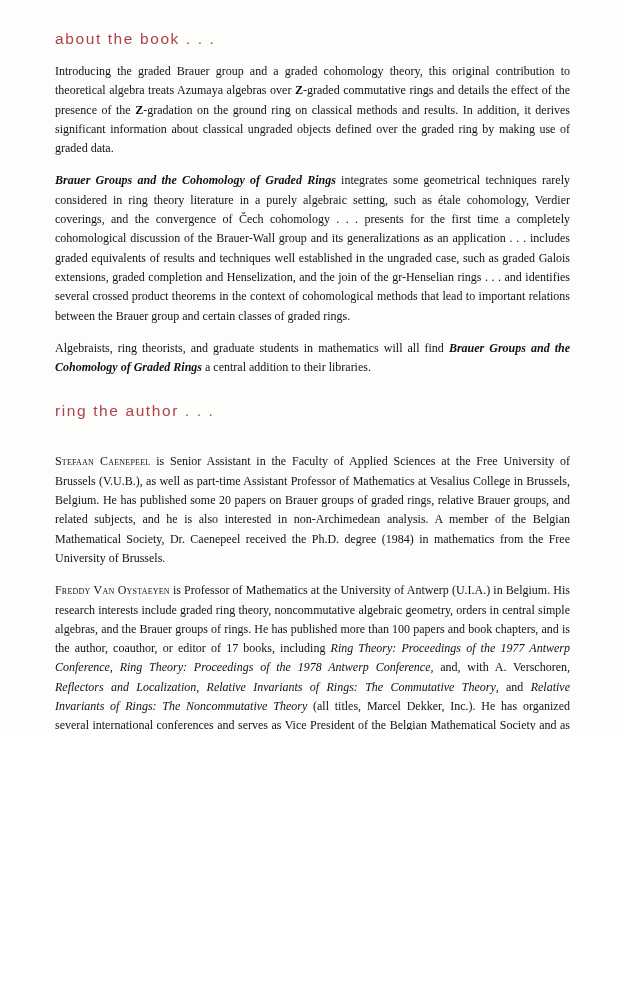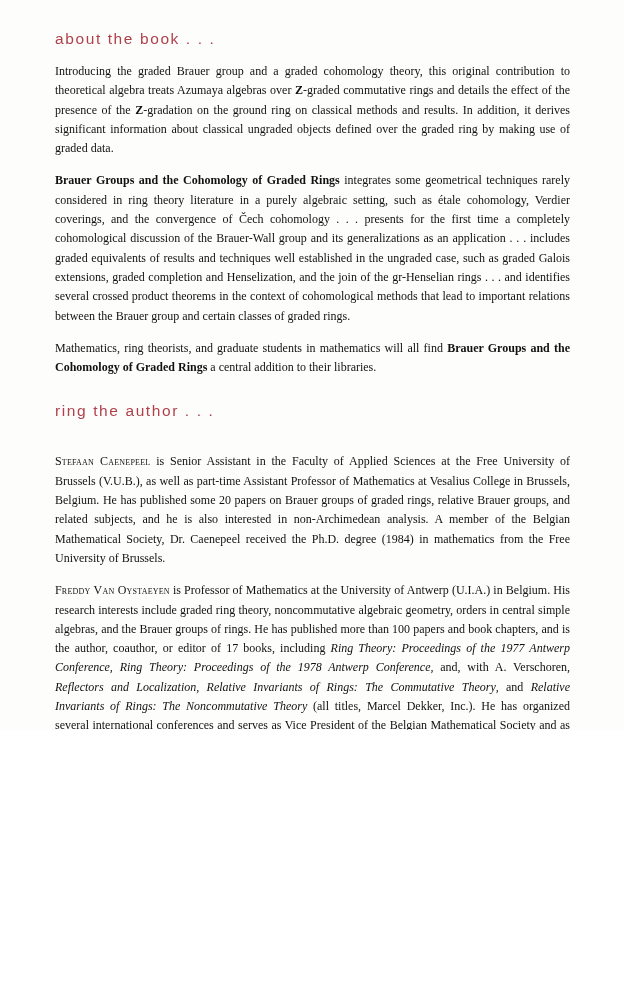--- a/index.html
+++ b/index.html
@@ -43,21 +43,21 @@
     line-height: 19.3px;
     text-align: justify;
     text-justify: inter-word;
     margin: 13px 0 0 0;
     padding: 0;
     hyphens: none;
   }
   p.body.first { margin-top: 14px; }
   p.tight { margin-top: 32px; }
 
-  .bi { font-weight: bold; }
+  .bi { font-weight: bold; font-style: italic; }
   .it { font-style: italic; }
   .bz { font-weight: bold; }
   .smallcaps {
     font-variant: small-caps;
     letter-spacing: 0.2px;
   }
 
   
   .printed {
     font-size: 12.4px;
@@ -156,21 +156,21 @@
         rings and details the effect of the presence of the <span class="bz">Z</span>-gradation on the ground ring on
         classical methods and results. In addition, it derives significant information about
         classical ungraded objects defined over the graded ring by making use of graded data.</span>
     </p>
 
     <p class="body">
       <span class="bi">Brauer Groups and the Cohomology of Graded Rings</span><span> integrates some geometrical techniques rarely considered in ring theory literature in a purely algebraic setting, such as étale cohomology, Verdier coverings, and the convergence of Čech cohomology . . . presents for the first time a completely cohomological discussion of the Brauer-Wall group and its generalizations as an application . . . includes graded equivalents of results and techniques well established in the ungraded case, such as graded Galois extensions, graded completion and Henselization, and the join of the gr-Henselian rings . . . and identifies several crossed product theorems in the context of cohomological methods that lead to important relations between the Brauer group and certain classes of graded rings.</span>
     </p>
 
     <p class="body">
-      <span>Mathematics, ring theorists, and graduate students in mathematics will all find </span><span class="bi">Brauer Groups and the Cohomology of Graded Rings</span><span> a central addition to their libraries.</span>
+      <span>Algebraists, ring theorists, and graduate students in mathematics will all find </span><span class="bi">Brauer Groups and the Cohomology of Graded Rings</span><span> a central addition to their libraries.</span>
     </p>
 
     <h2 class="section-heading heading-author">ring the author . . .</h2>
 
     <p class="body tight">
       <span class="smallcaps">Stefaan Caenepeel</span><span> is Senior Assistant in the Faculty of Applied Sciences at the Free University of Brussels (V.U.B.), as well as part-time Assistant Professor of Mathematics at Vesalius College in Brussels, Belgium. He has published some 20 papers on Brauer groups of graded rings, relative Brauer groups, and related subjects, and he is also interested in non-Archimedean analysis. A member of the Belgian Mathematical Society, Dr. Caenepeel received the Ph.D. degree (1984) in mathematics from the Free University of Brussels.</span>
     </p>
 
     <p class="body">
       <span class="smallcaps">Freddy Van Oystaeyen</span><span> is Professor of Mathematics at the University of Antwerp (U.I.A.) in Belgium. His research interests include graded ring theory, noncommutative algebraic geometry, orders in central simple algebras, and the Brauer groups of rings. He has published more than 100 papers and book chapters, and is the author, coauthor, or editor of 17 books, including </span><span class="it">Ring Theory: Proceedings of the 1977 Antwerp Conference,</span><span> </span><span class="it">Ring Theory: Proceedings of the 1978 Antwerp Conference,</span><span> and, with A. Verschoren, </span><span class="it">Reflectors and Localization, Relative Invariants of Rings: The Commutative Theory</span><span>, and </span><span class="it">Relative Invariants of Rings: The Noncommutative Theory</span><span> (all titles, Marcel Dekker, Inc.). He has organized several international conferences and serves as Vice President of the Belgian Mathematical Society and as a member of the National Committee for Mathematics. Professor Van Oystaeyen received the Ph.D. degree (1972) in mathematics from the Free University of Amsterdam in The Netherlands.</span>

